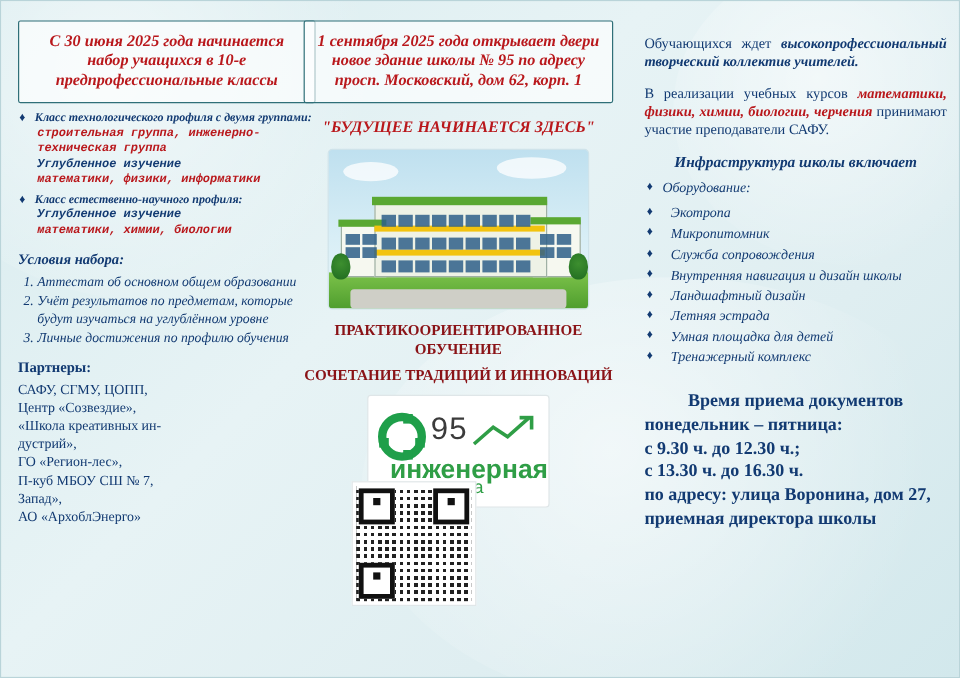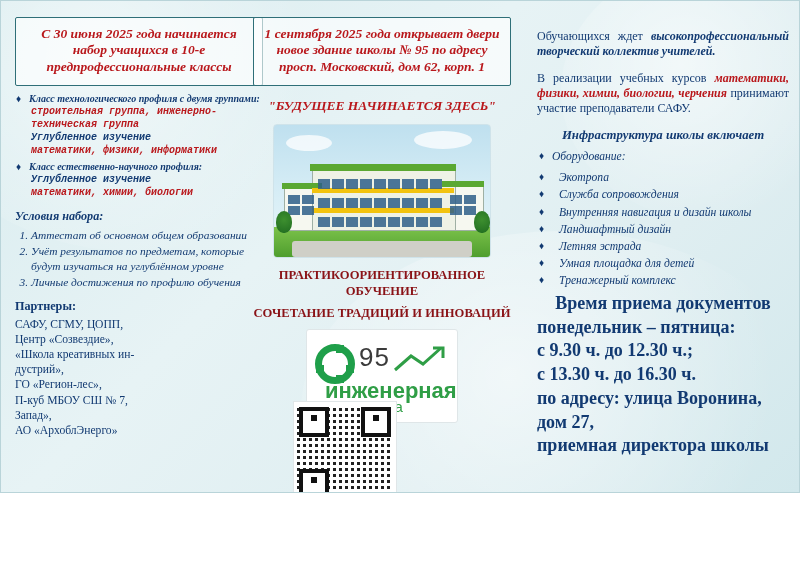--- a/index.html
+++ b/index.html
@@ -9,21 +9,21 @@
   body {
     width: 800px;
     height: 565px;
     overflow: hidden;
     background: #ffffff;
     font-family: "Liberation Serif", serif;
   }
   #poster {
     position: relative;
     width: 800px;
-    height: 493px;
+    height: 565px;
     box-sizing: border-box;
     background: linear-gradient(135deg, #d9ecef 0%, #e7f3f5 40%, #dfeef1 70%, #d2e8ec 100%);
     border: 1px solid #b9d4d9;
     overflow: hidden;
   }
   
   .swirl {
     position: absolute;
     border-radius: 50%;
     background: radial-gradient(circle at 40% 40%, rgba(255,255,255,0.55), rgba(255,255,255,0) 70%);
@@ -325,24 +325,24 @@
     left: 2px; top: 0;
     font-size: 10px;
   }
   .infra-list li .plain {
     font-style: italic;
     display: block;
     padding-left: 0;
   }
   .infra-center > li { padding-left: 22px; }
   .hours {
-    margin-top: 4px;
-    color: #123a72;
-    font-weight: bold;
-    font-size: 18px;
+    margin-top: 20px;
+    color: #123a72;
+    font-weight: bold;
+    font-size: 15px;
     line-height: 1.32;
   }
   .hours .c { text-align: center; display: block; }
 </style>
 </head>
 <body>
 
 <div id="poster">
   <div class="swirl sw1"></div>
   <div class="swirl sw2"></div>
@@ -501,20 +501,21 @@
 
     <div class="infra-title">Инфраструктура школы включает</div>
 
     <ul class="infra-list">
       <li>
         <span>Оборудование:</span>
       </li>
     </ul>
     <ul class="infra-list infra-center">
       <li>Экотропа</li>
+      <li>Микропитомник</li>
       <li>Служба сопровождения</li>
       <li>Внутренняя навигация и дизайн школы</li>
       <li>Ландшафтный дизайн</li>
       <li>Летняя эстрада</li>
       <li>Умная площадка для детей</li>
       <li>Тренажерный комплекс</li>
     </ul>
 
     <div class="hours">
       <span class="c">Время приема документов</span>

